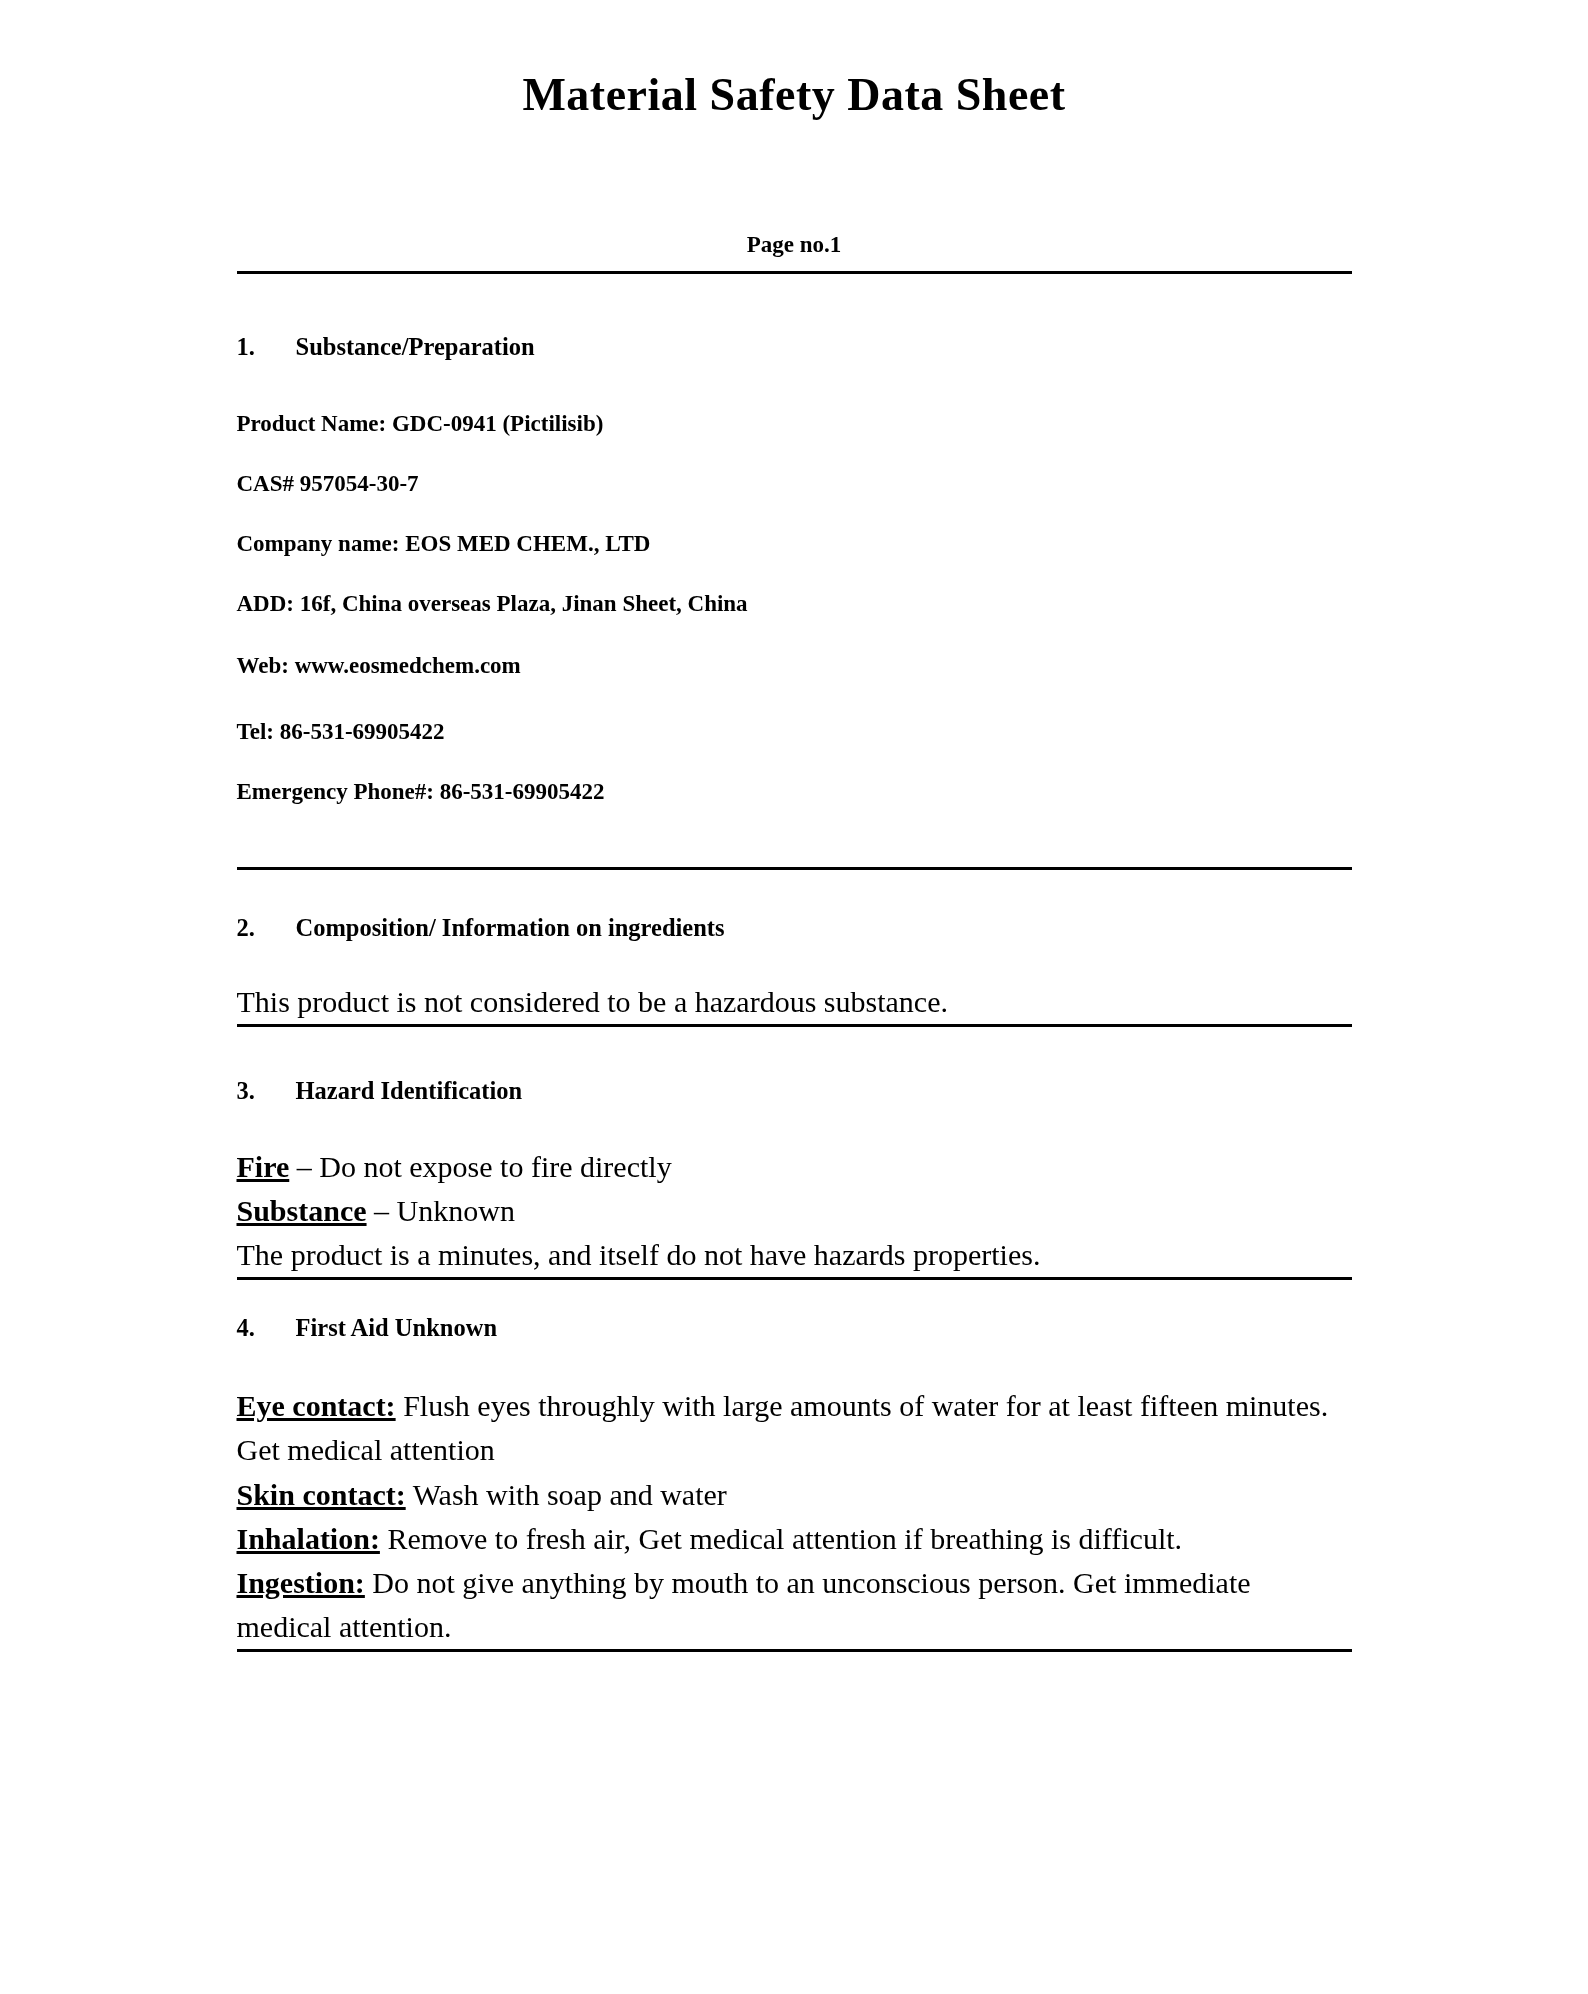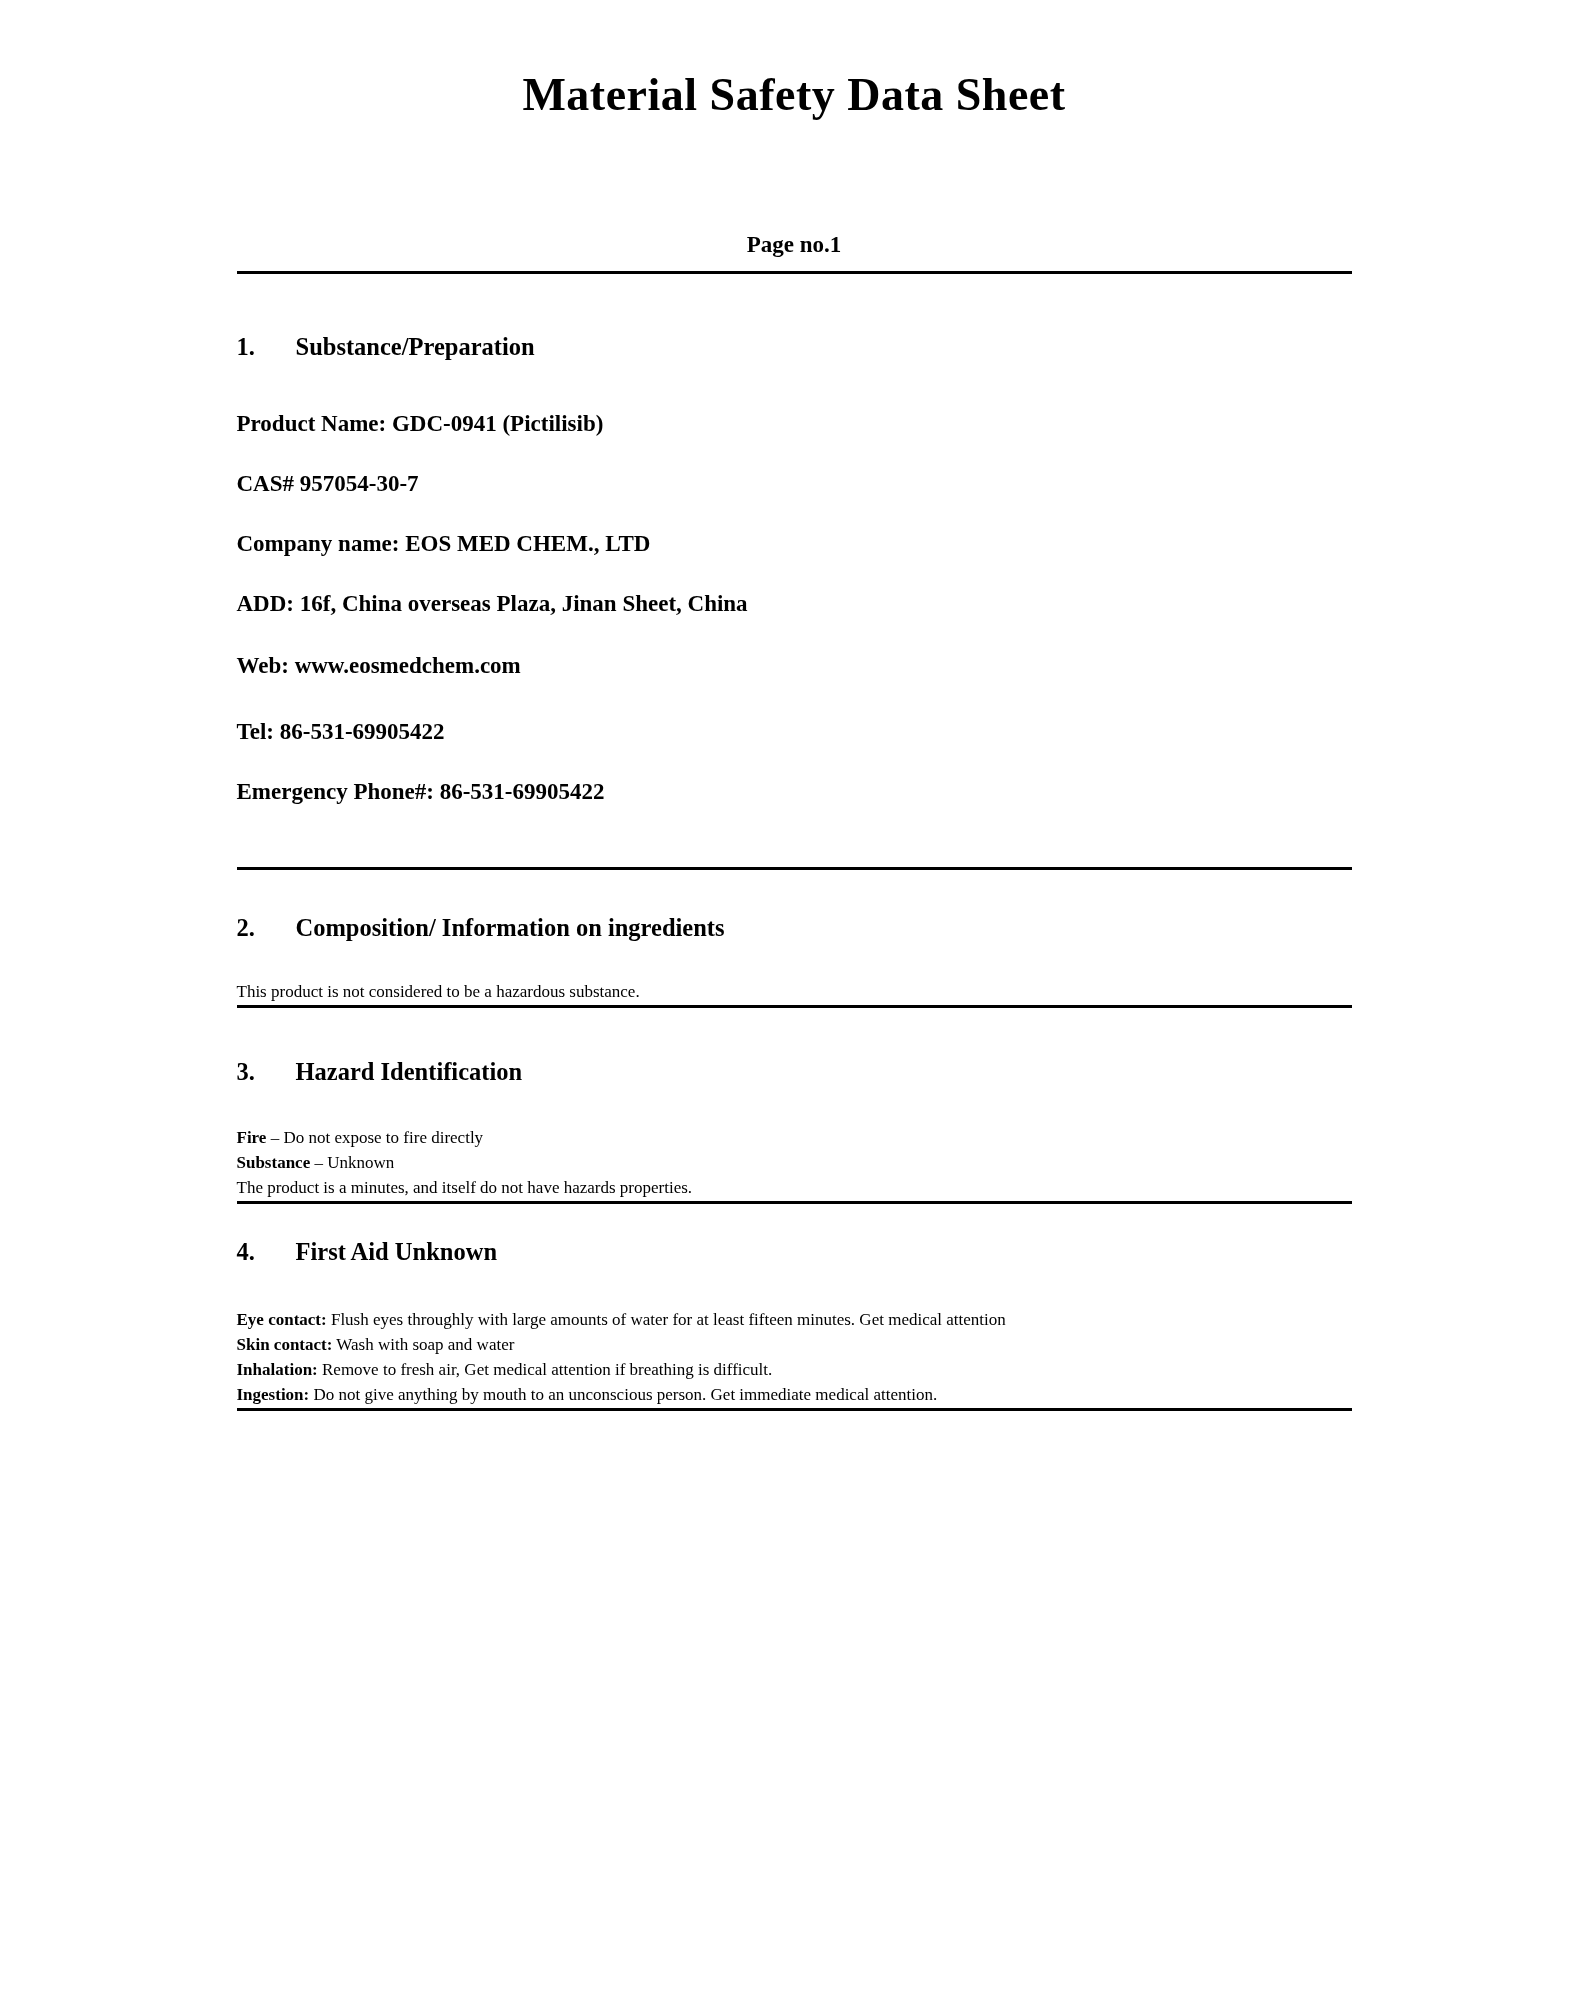--- a/index.html
+++ b/index.html
@@ -60,26 +60,27 @@
     width: 59px;
     flex: 0 0 59px;
   }
   .bold-line {
     font-weight: bold;
     font-size: 23px;
     margin: 0;
   }
   .normal-line {
     font-weight: normal;
-    font-size: 17px;
+    font-size: 30px;
     margin: 0;
     line-height: 1.47;
   }
   .u-bold {
     font-weight: bold;
+    text-decoration: underline;
   }
   .block-s1 {
     padding-top: 59px;
   }
   .sp-16 { height: 34px; }
   .sp-18 { height: 36px; }
   .sp-22 { height: 40px; }
   .sp-28 { height: 50px; }
   .gap-before-rule2 { height: 62px; }
   .gap-after-rule2 { height: 44px; }

